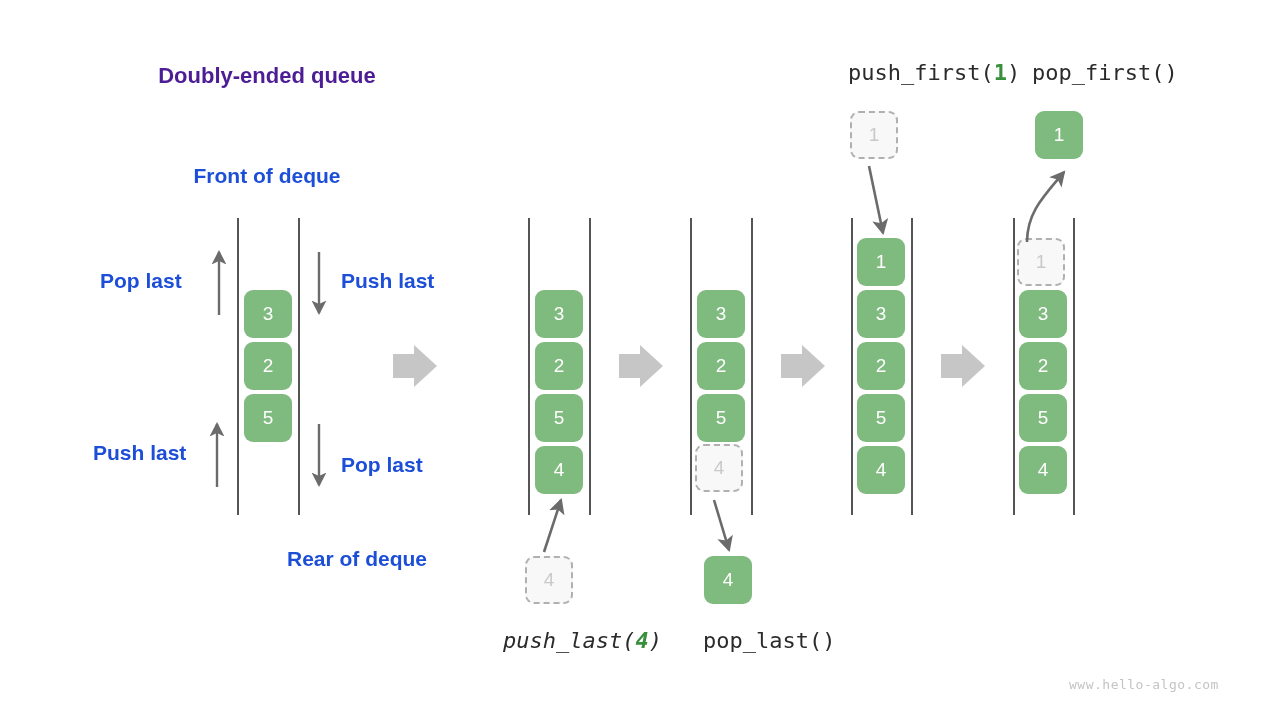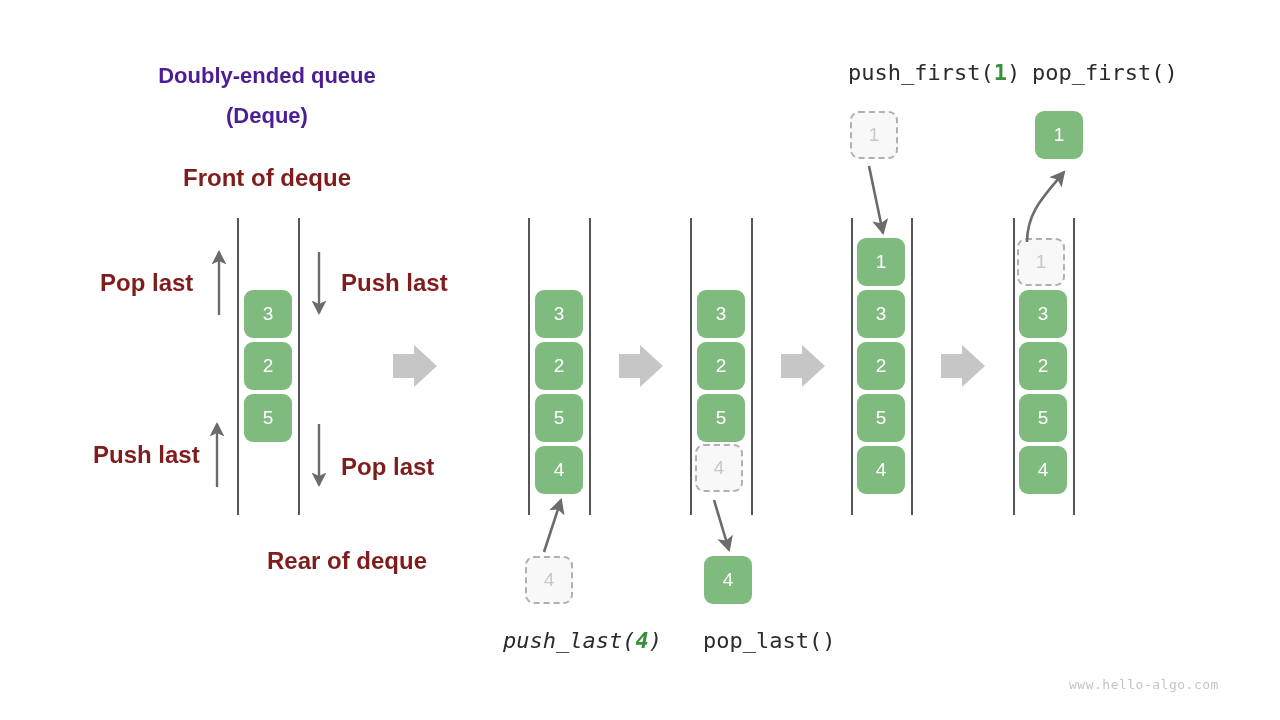--- a/index.html
+++ b/index.html
@@ -25,23 +25,23 @@
     width: 320px;
     text-align: center;
     color: #4c1d95;
     font-weight: bold;
     font-size: 22px;
     line-height: 40px;
   }
 
   
   .caption {
-    color: #7f1d1d;
+    color: #1d4ed8;
     font-weight: bold;
-    font-size: 24px;
+    font-size: 21px;
     white-space: nowrap;
   }
   #front-of-deque { left: 107px; top: 164px; width: 320px; text-align: center; }
   #rear-of-deque  { left: 107px; top: 547px; width: 320px; text-align: right; }
 
   #label-pop-first  { left: 100px; top: 269px; }
   #label-push-first { left: 341px; top: 269px; }
   #label-push-last  { left: 93px;  top: 441px; }
   #label-pop-last   { left: 341px; top: 453px; }
 
@@ -99,21 +99,20 @@
     left: 0; top: 0;
     width: 1280px; height: 720px;
     pointer-events: none;
   }
 </style>
 </head>
 <body>
 
 <div class="abs" id="title-block">
   <div>Doubly-ended queue</div>
-  <div>(Deque)</div>
 </div>
 
 <div class="abs caption" id="front-of-deque">Front of deque</div>
 <div class="abs caption" id="rear-of-deque">Rear of deque</div>
 
 <div class="abs caption" id="label-pop-first">Pop last</div>
 <div class="abs caption" id="label-push-first">Push last</div>
 <div class="abs caption" id="label-push-last">Push last</div>
 <div class="abs caption" id="label-pop-last">Pop last</div>
 

